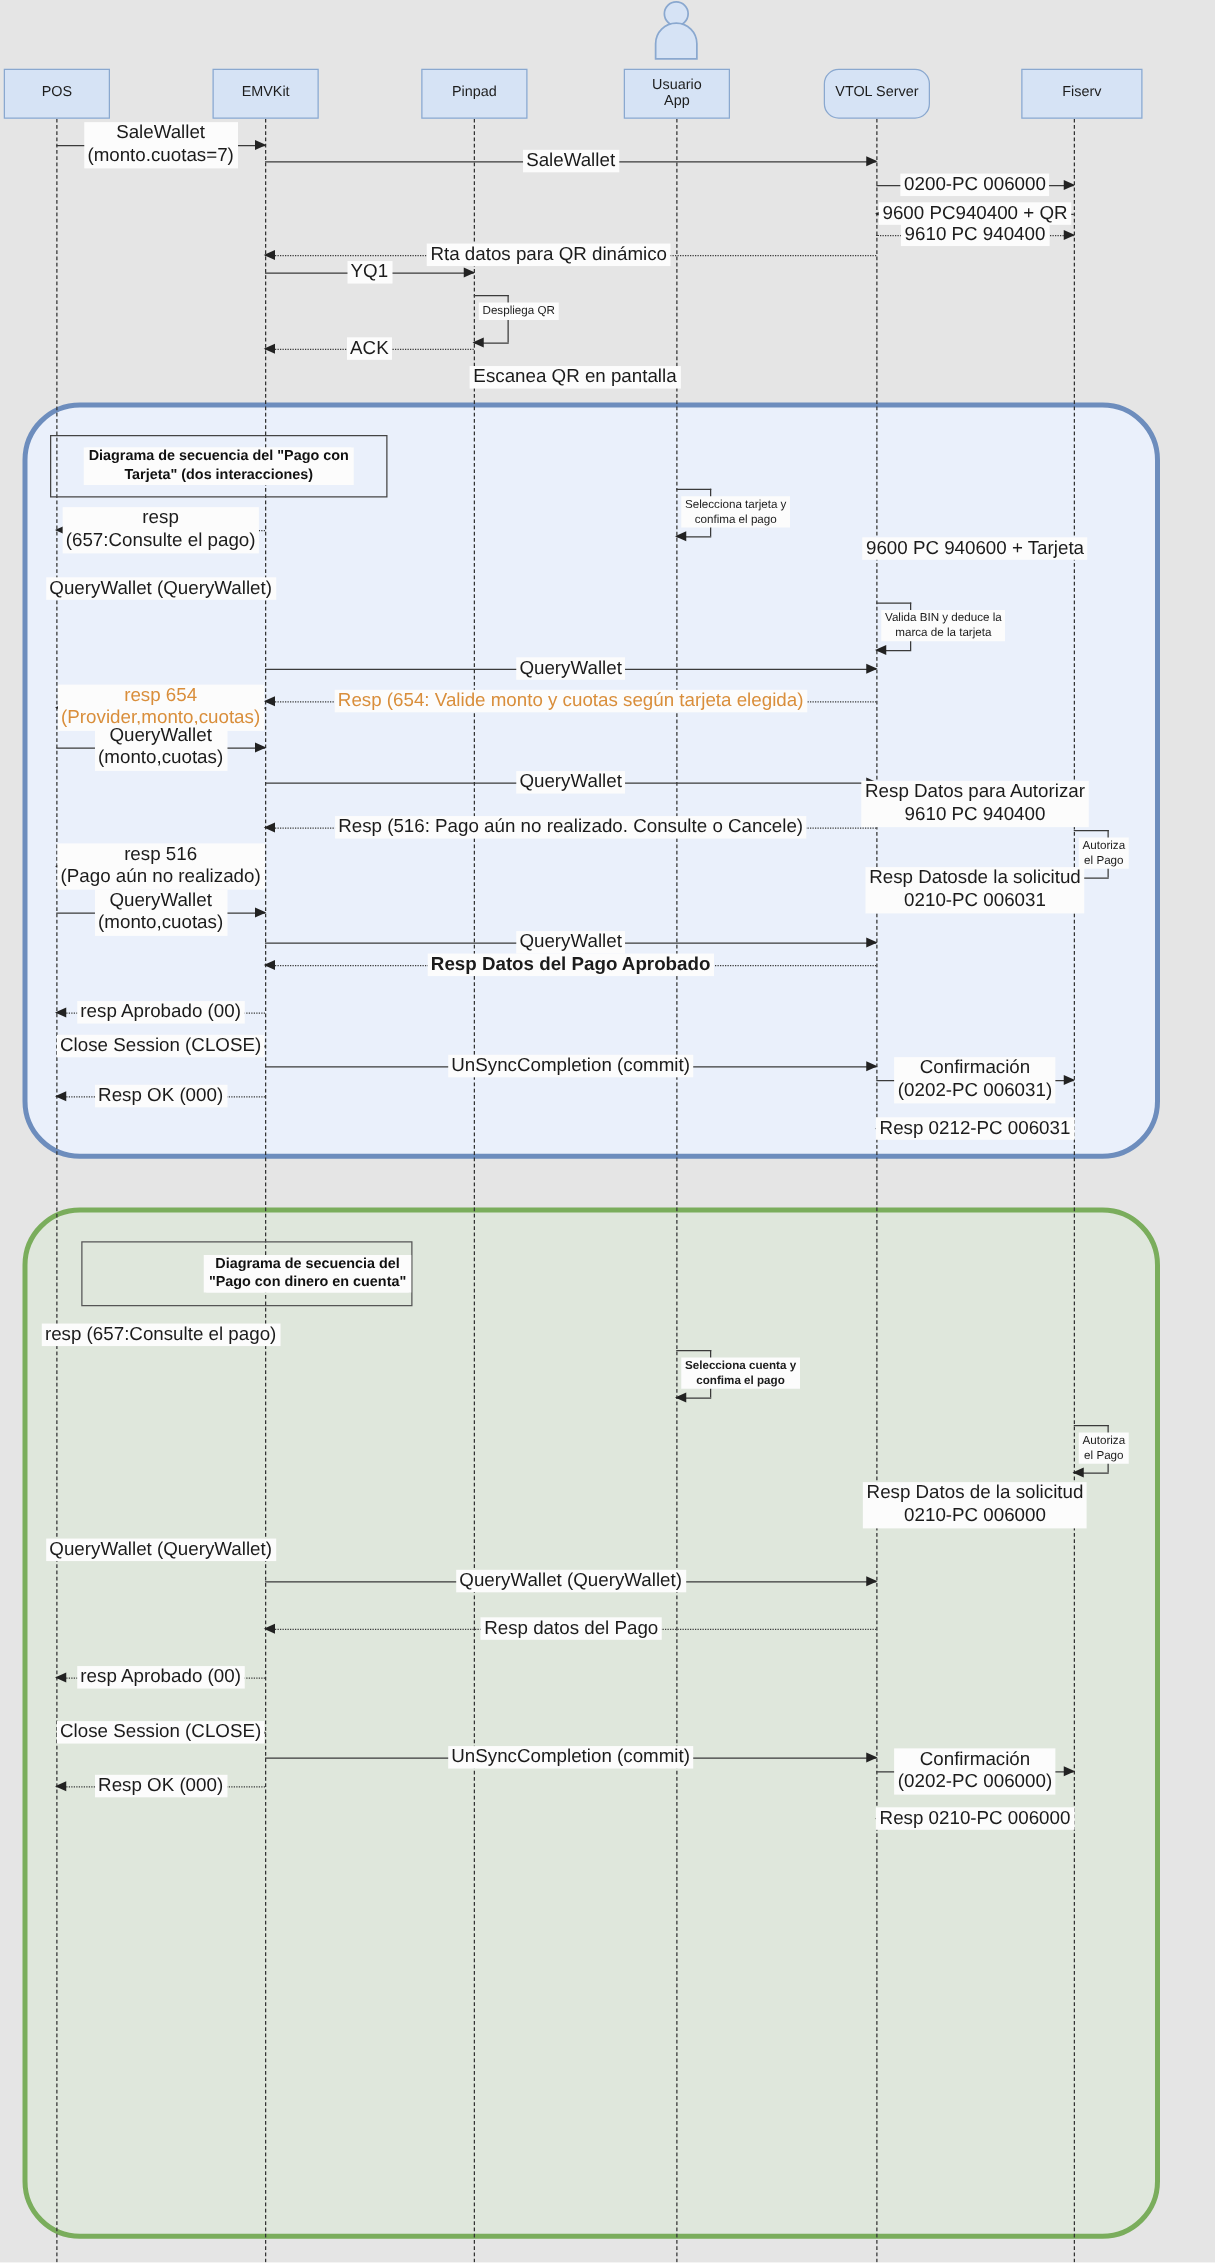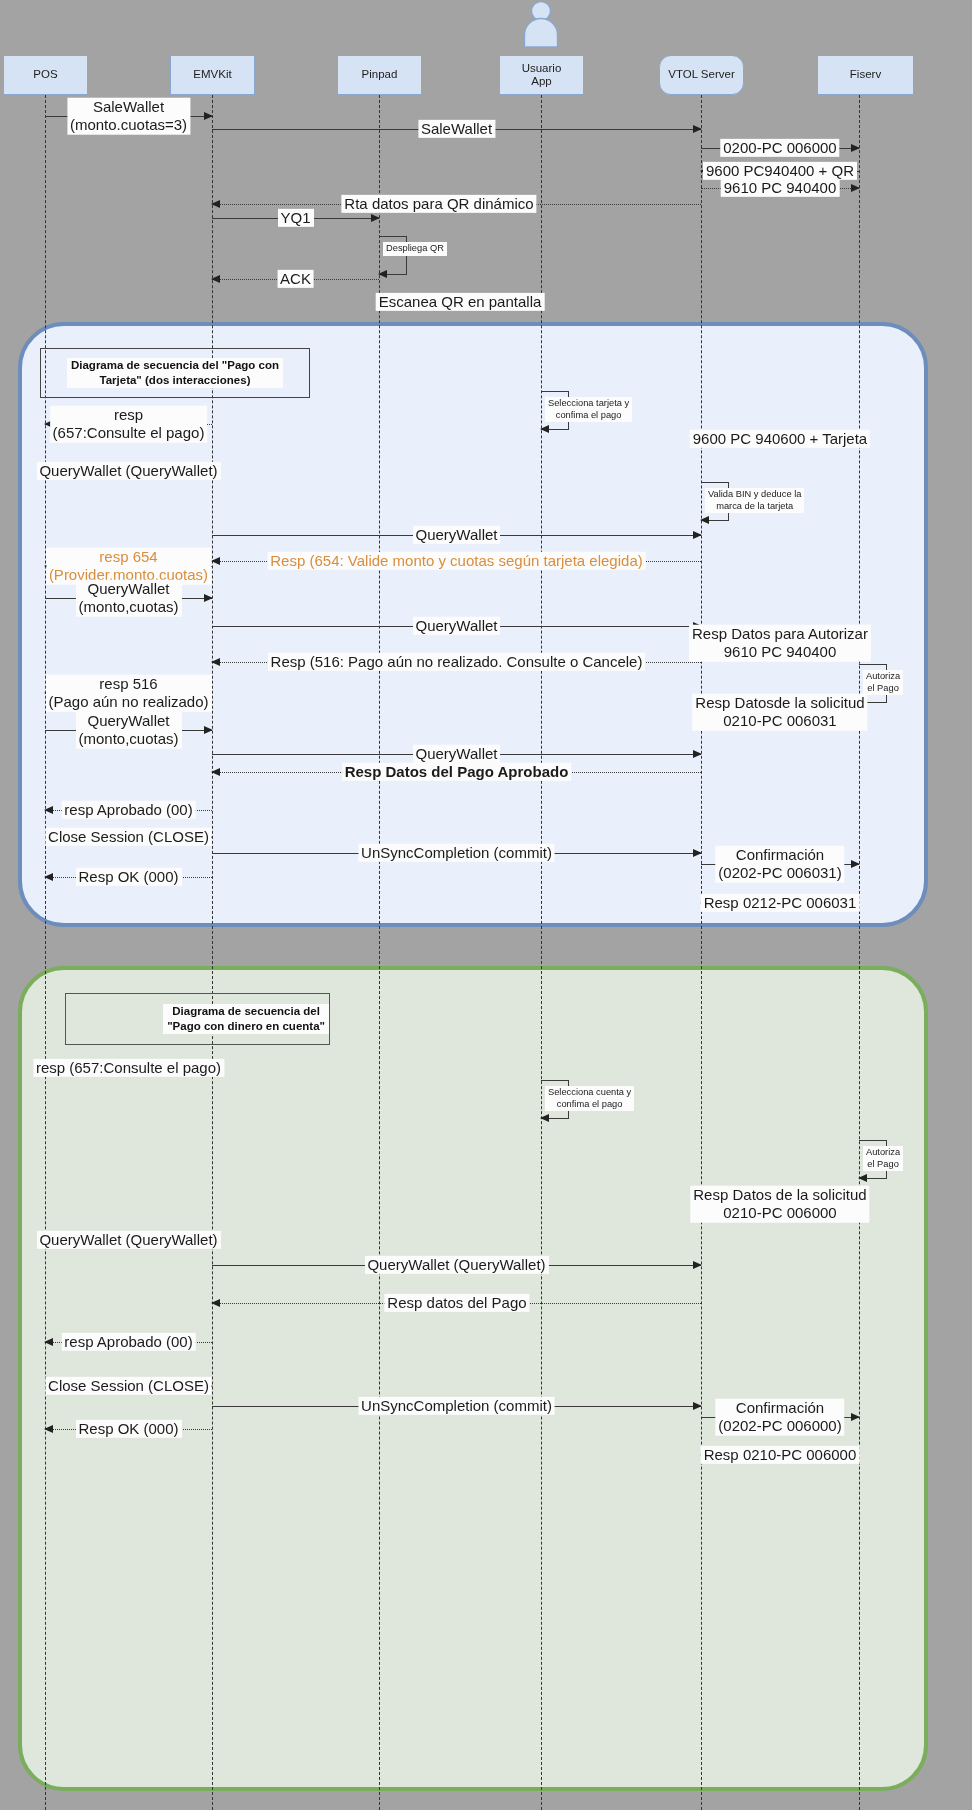--- a/index.html
+++ b/index.html
@@ -1,17 +1,17 @@
 <!DOCTYPE html>
 <html><head>
 <meta charset="utf-8">
 <style>
   html,body{margin:0;padding:0;background:#ffffff;}
   body{font-family:"Liberation Sans",sans-serif;}
-  #stage{position:relative;width:972px;height:1810px;overflow:hidden;background:#a3a3a3;}
+  #stage{position:relative;width:972px;height:1810px;overflow:hidden;background:#e5e5e5;}
 
   
   .frame{position:absolute;border-radius:46px;box-sizing:border-box;}
   .frame.blue{background:#eaf0fb;border:4px solid #6d8dbd;}
   .frame.green{background:#dfe7dc;border:4px solid #7aad5c;}
 
   
   .lifeline{position:absolute;width:0;border-left:1.6px dashed #333;}
 
   
@@ -112,21 +112,21 @@
       <span style="display:block;">Diagrama de secuencia del</span>
       <span style="display:block;">"Pago con dinero en cuenta"</span>
     </span>
   </div>
 
   <div id="msg-layer">
       <div class="msg solid" style="left: 45px; top: 116px; width: 167px;">
         <div class="line"></div>
         <div class="arw r"></div>
       </div>
-      <div class="lbl two" style="left: 128.5px; top: 116px;"><span>SaleWallet</span><br><span>(monto.cuotas=3)</span></div>
+      <div class="lbl two" style="left: 128.5px; top: 116px;"><span>SaleWallet</span><br><span>(monto.cuotas=7)</span></div>
       <div class="msg solid" style="left: 212px; top: 129px; width: 489px;">
         <div class="line"></div>
         <div class="arw r"></div>
       </div>
       <div class="lbl" style="left: 456.5px; top: 129px;"><span>SaleWallet</span></div>
       <div class="msg solid" style="left: 701px; top: 148px; width: 158px;">
         <div class="line"></div>
         <div class="arw r"></div>
       </div>
       <div class="lbl" style="left: 780px; top: 148px;"><span>0200-PC 006000</span></div>
@@ -297,21 +297,21 @@
         <div class="line"></div>
         <div class="arw l"></div>
       </div>
       <div class="lbl" style="left: 128.5px; top: 1068px;"><span>resp (657:Consulte el pago)</span></div>
       <div class="selfcall" style="left: 541px; top: 1080px; width: 28px; height: 38px;">
         <div class="top" style="width:28px;"></div>
         <div class="right" style="left:27px;height:38px;"></div>
         <div class="bot" style="top:38px;width:28px;"></div>
         <div class="ahead" style="left:-1px;top:33.5px;"></div>
       </div>
-      <div class="selfnote" style="left: 545px; top: 1086px;"><span>Selecciona cuenta y</span><br><span>confima el pago</span></div>
+      <div class="selfnote" style="left: 545px; top: 1086px; font-weight: bold;"><span>Selecciona cuenta y</span><br><span>confima el pago</span></div>
       <div class="selfcall" style="left: 859px; top: 1140px; width: 28px; height: 38px;">
         <div class="top" style="width:28px;"></div>
         <div class="right" style="left:27px;height:38px;"></div>
         <div class="bot" style="top:38px;width:28px;"></div>
         <div class="ahead" style="left:-1px;top:33.5px;"></div>
       </div>
       <div class="selfnote" style="left: 863px; top: 1146px;"><span>Autoriza</span><br><span>el Pago</span></div>
       <div class="msg dotted" style="left: 701px; top: 1204px; width: 158px;">
         <div class="line"></div>
         <div class="arw l"></div>

